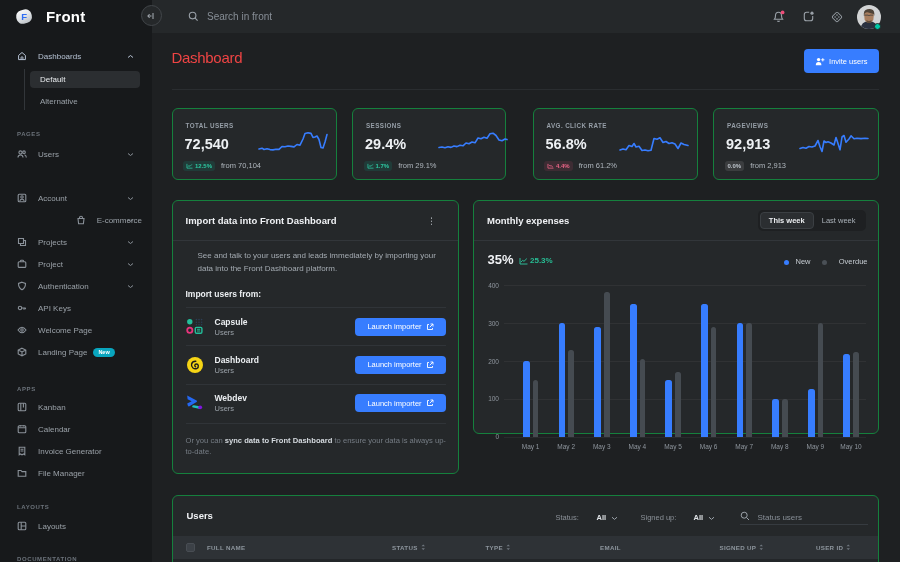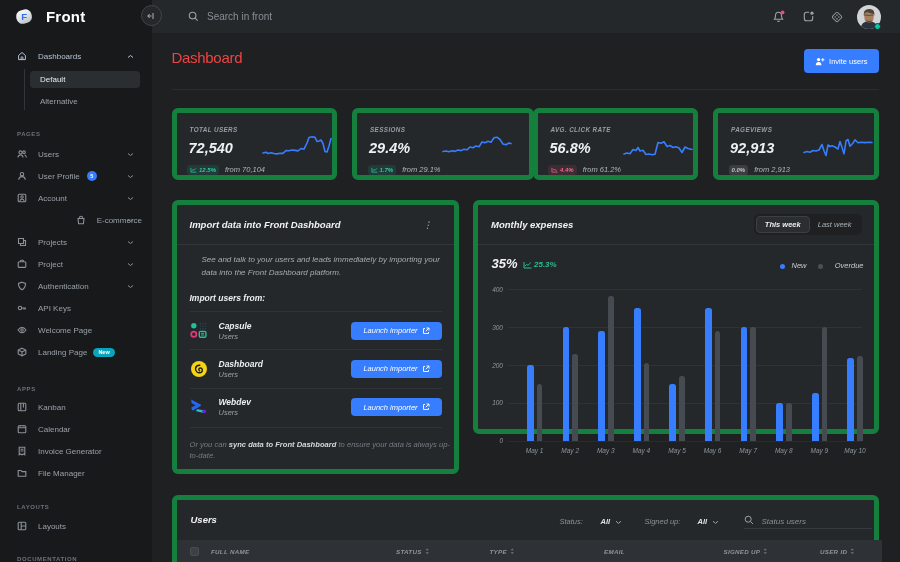--- a/index.html
+++ b/index.html
@@ -21,21 +21,21 @@
 .subitem { position:absolute; left:30px; width:110px; height:17px; display:flex; align-items:center; color:#9aa1a8; font-size:8px; padding-left:10px; }
 .badge5 { background:#377dff; color:#fff; font-size:5.5px; font-weight:bold; border-radius:50%; width:10px; height:10px; display:flex; align-items:center; justify-content:center; margin-left:7px;}
 .badgenew { background:#09a5be; color:#fff; font-size:5.5px; font-weight:bold; border-radius:5px; padding:1.5px 5px; margin-left:6px;}
 svg.si { stroke:#8a9199; fill:none; stroke-width:1.1; }
 
 
 #toggle { position:absolute; left:-11px; top:5px; width:21px; height:21px; border-radius:50%; background:#25282a; border:1px solid #42464a; display:flex; align-items:center; justify-content:center; }
 .hicon { position:absolute; top:0; height:33px; display:flex; align-items:center; }
 
 
-.card { position:absolute; background:#25282a; border:5px solid #15803d; border-radius:6px;font-style:italic; }
+.card { position:absolute; background:#25282a; border:1px solid #15803d; border-radius:6px; }
 .statlabel { position:absolute; left:13px; top:13px; color:#969ea7; font-size:6.3px; font-weight:bold; letter-spacing:.4px; }
 .statnum { position:absolute; left:12px; top:27px; color:#eef1f4; font-size:14.5px; font-weight:bold; }
 .statrow { position:absolute; left:10.5px; top:51.5px; display:flex; align-items:center; }
 .badge { display:flex; align-items:center; font-size:6px; font-weight:bold; border-radius:3px; padding:2px 3px; }
 .badge.g { color:#2dc9a2; background:rgba(0,201,167,.12); }
 .badge.r { color:#ed6588; background:rgba(237,76,120,.12); }
 .badge.n { color:#bfc6cd; background:rgba(255,255,255,.1); }
 .fromtxt { color:#afb6bd; font-size:7.5px; margin-left:6px; }
 .spark { position:absolute; }
 
@@ -99,34 +99,20 @@
   <div class="navitem" style="top:145px;">
     <span class="ic">
         <svg class="si" width="10" height="10" viewBox="0 0 10 10">
           <circle cx="3.5" cy="3.5" r="1.6"></circle>
           <path d="M1 8.5 Q1 6 3.5 6 Q6 6 6 8.5"></path>
           <circle cx="7" cy="3.2" r="1.3"></circle>
           <path d="M7.5 5.7 Q9.3 6.2 9.3 8.5"></path>
         </svg>
       </span>
     Users <span class="chev">
-        <svg width="7" height="5" viewBox="0 0 7 5">
-          <path d="M1 1.5 3.5 3.5 6 1.5" stroke="#8a9199" fill="none" stroke-width="1"></path>
-        </svg>
-      </span>
-  </div>
-  <div class="navitem" style="top:167px;">
-    <span class="ic">
-        <svg class="si" width="10" height="10" viewBox="0 0 10 10">
-          <circle cx="5" cy="3.2" r="1.7"></circle>
-          <path d="M1.8 8.7 Q1.8 5.6 5 5.6 Q8.2 5.6 8.2 8.7"></path>
-        </svg>
-      </span>
-    User Profile <span class="badge5">5</span>
-    <span class="chev">
         <svg width="7" height="5" viewBox="0 0 7 5">
           <path d="M1 1.5 3.5 3.5 6 1.5" stroke="#8a9199" fill="none" stroke-width="1"></path>
         </svg>
       </span>
   </div>
   <div class="navitem" style="top:189px;">
     <span class="ic">
         <svg class="si" width="10" height="10" viewBox="0 0 10 10">
           <rect x="1.2" y="1.2" width="7.6" height="7.6" rx="1"></rect>
           <circle cx="5" cy="4" r="1.2"></circle>
@@ -344,21 +330,21 @@
         <span class="badge g"><svg width="7" height="6" viewBox="0 0 8 7" style="margin-right:2px;">
             <path d="M1 1 V6 H7.5" stroke="#2dc9a2" fill="none" stroke-width=".9"></path>
             <path d="M1.8 4.5 3.4 3 4.6 3.9 6.8 1.6" stroke="#2dc9a2" fill="none" stroke-width=".9"></path>
           </svg>12.5%</span>
         <span class="fromtxt">from 70,104</span>
       </div>
     <svg class="spark" style="left:85px; top:21px;" width="70" height="24" viewBox="0 0 70 24">
       <path d="M1 19 L4 18.2 6 19.5 9 18.8 12 19.6 15 19.9 18 19.2 21 19.4 24 16.5 27 16.8 30 16 33 16.4 36 16.9 39 14.5 42 15.2 45 9 47 3.5 50 2.8 53 3.4 55 7.5 57 7 59 6 61 9.5 63 17.5 65 18 67 12 69 4.5" stroke="#377dff" stroke-width="1.6" fill="none" stroke-linejoin="round" stroke-linecap="round"></path>
     </svg>
   </div>
-  <div class="card" style="left:200px; top:75px; width:182px; height:71.5px;">
+  <div class="card" style="left:200px; top:75px; width:154px; height:71.5px;">
     <div class="statlabel">SESSIONS</div>
     <div class="statnum">29.4%</div>
     <div class="statrow">
         <span class="badge g"><svg width="7" height="6" viewBox="0 0 8 7" style="margin-right:2px;">
             <path d="M1 1 V6 H7.5" stroke="#2dc9a2" fill="none" stroke-width=".9"></path>
             <path d="M1.8 4.5 3.4 3 4.6 3.9 6.8 1.6" stroke="#2dc9a2" fill="none" stroke-width=".9"></path>
           </svg>1.7%</span>
         <span class="fromtxt">from 29.1%</span>
       </div>
     <svg class="spark" style="left:85px; top:21px;" width="70" height="24" viewBox="0 0 70 24">

